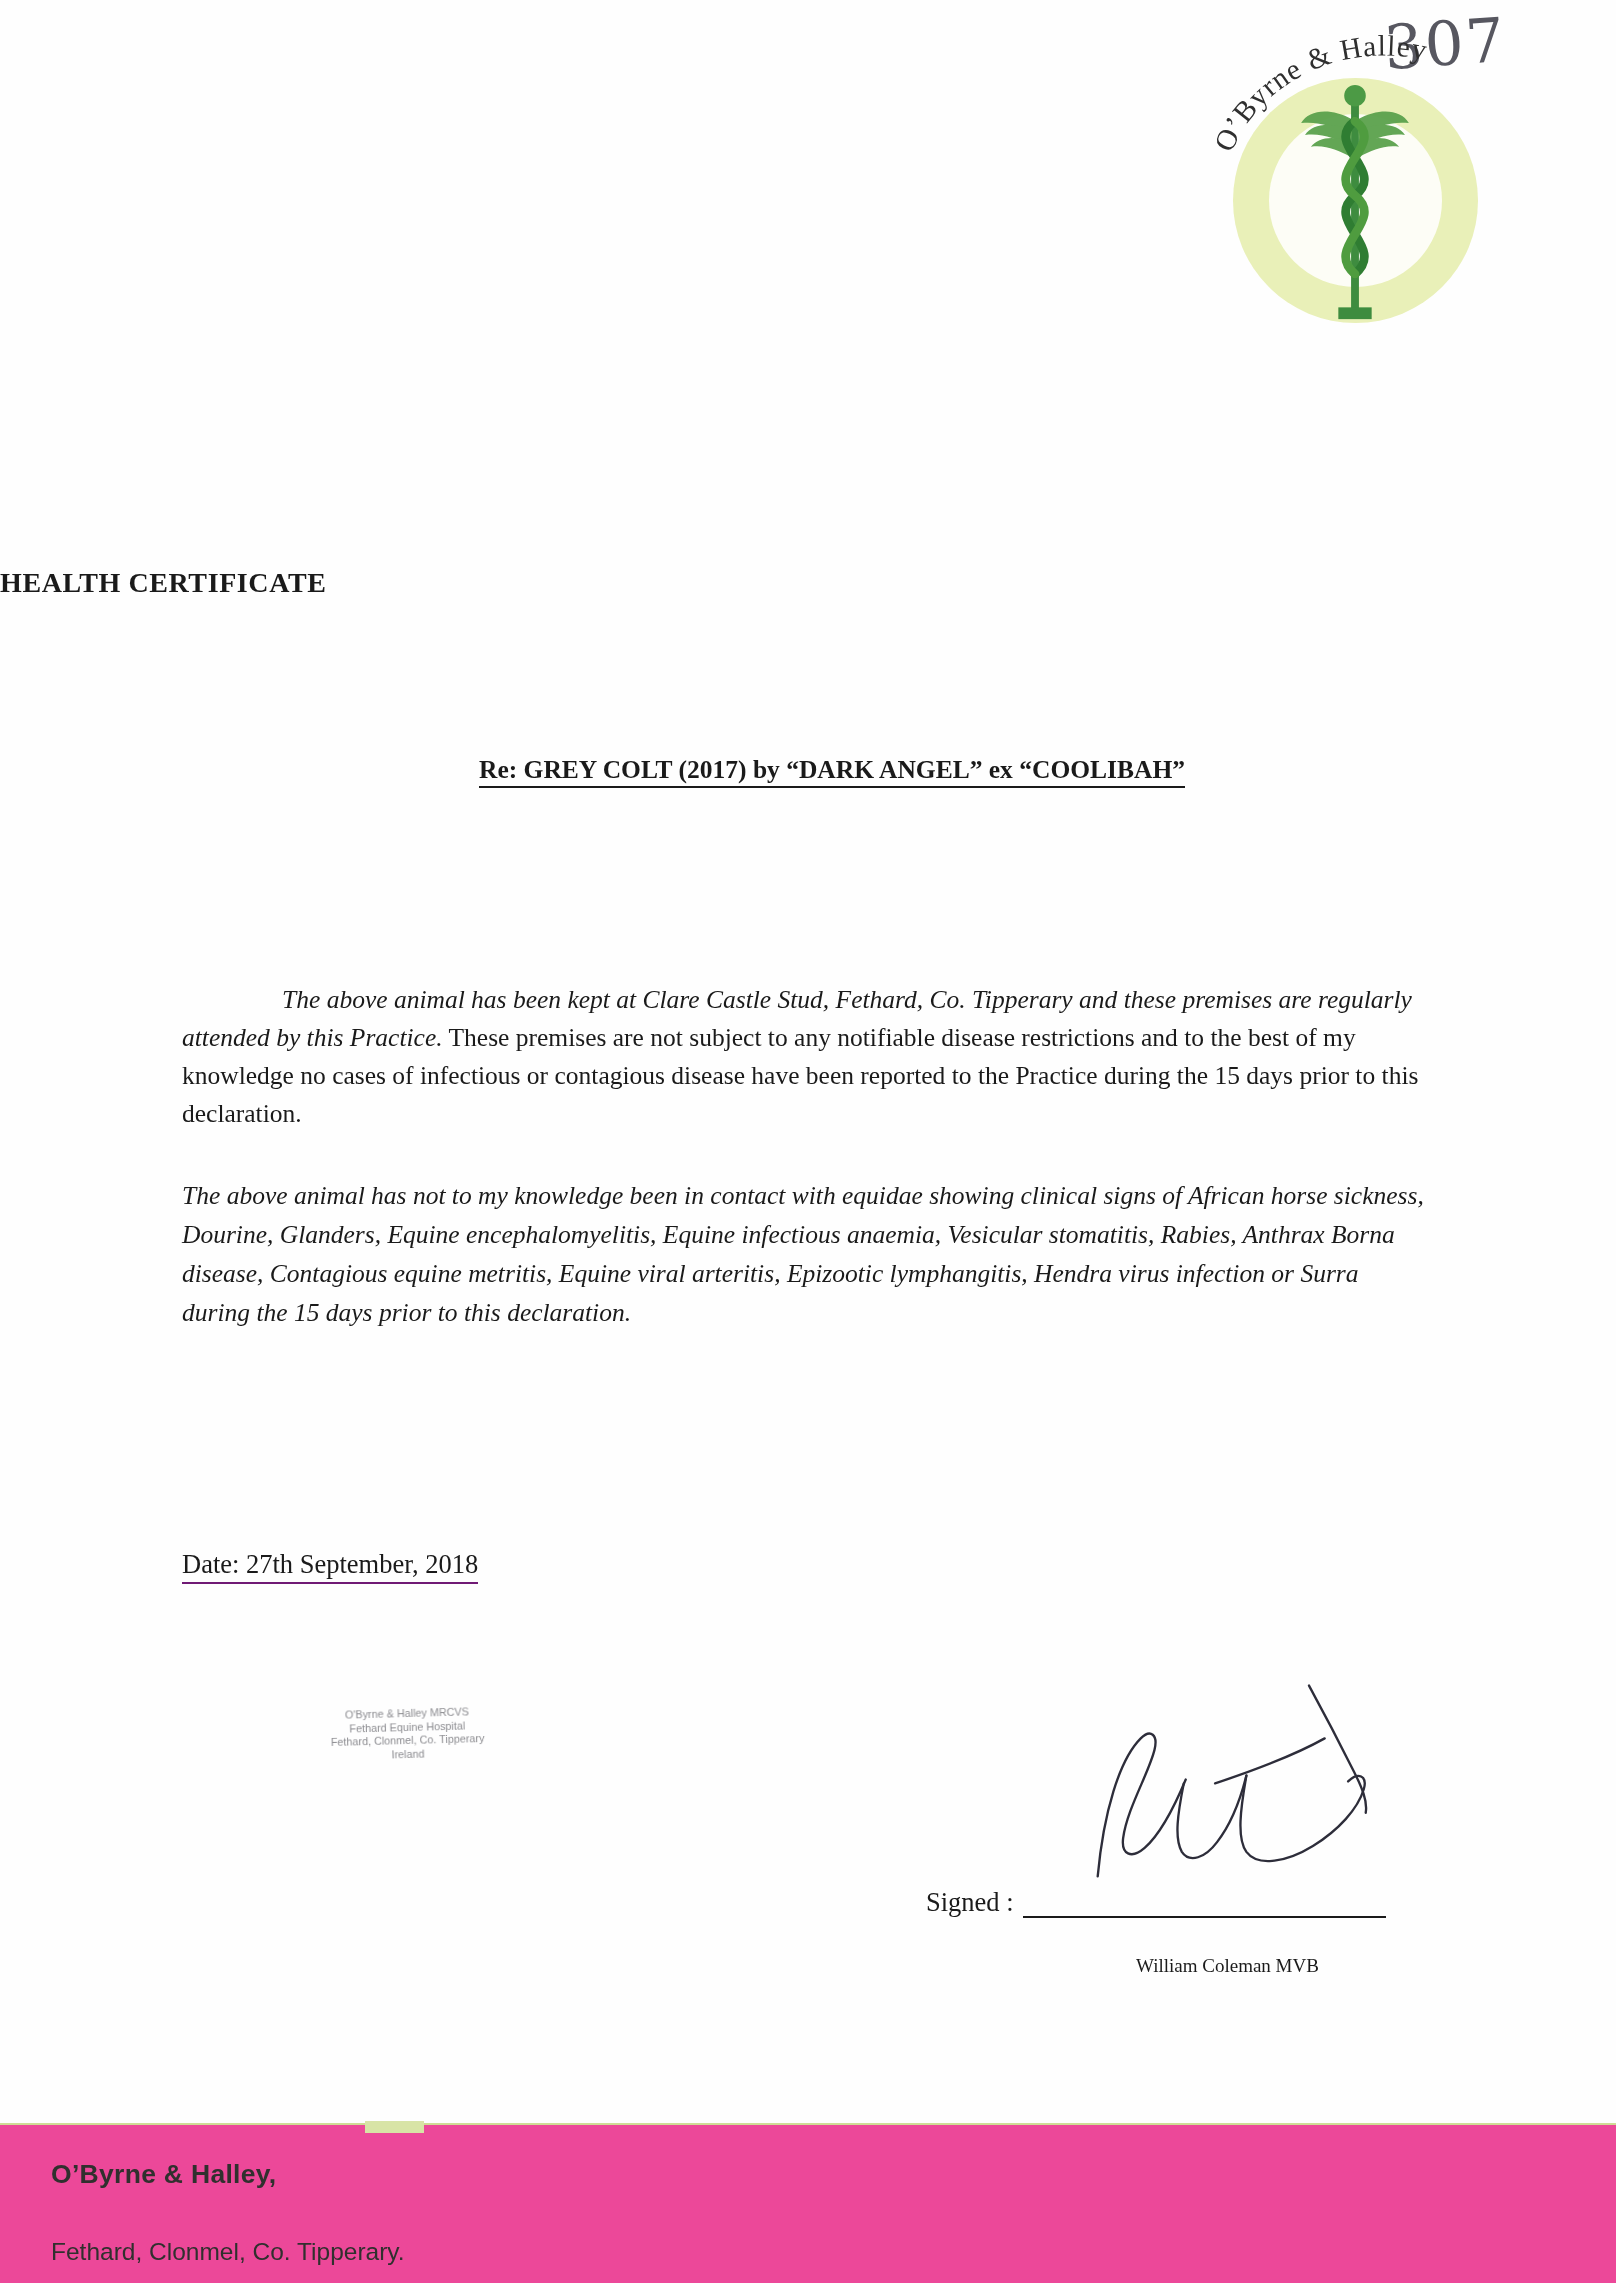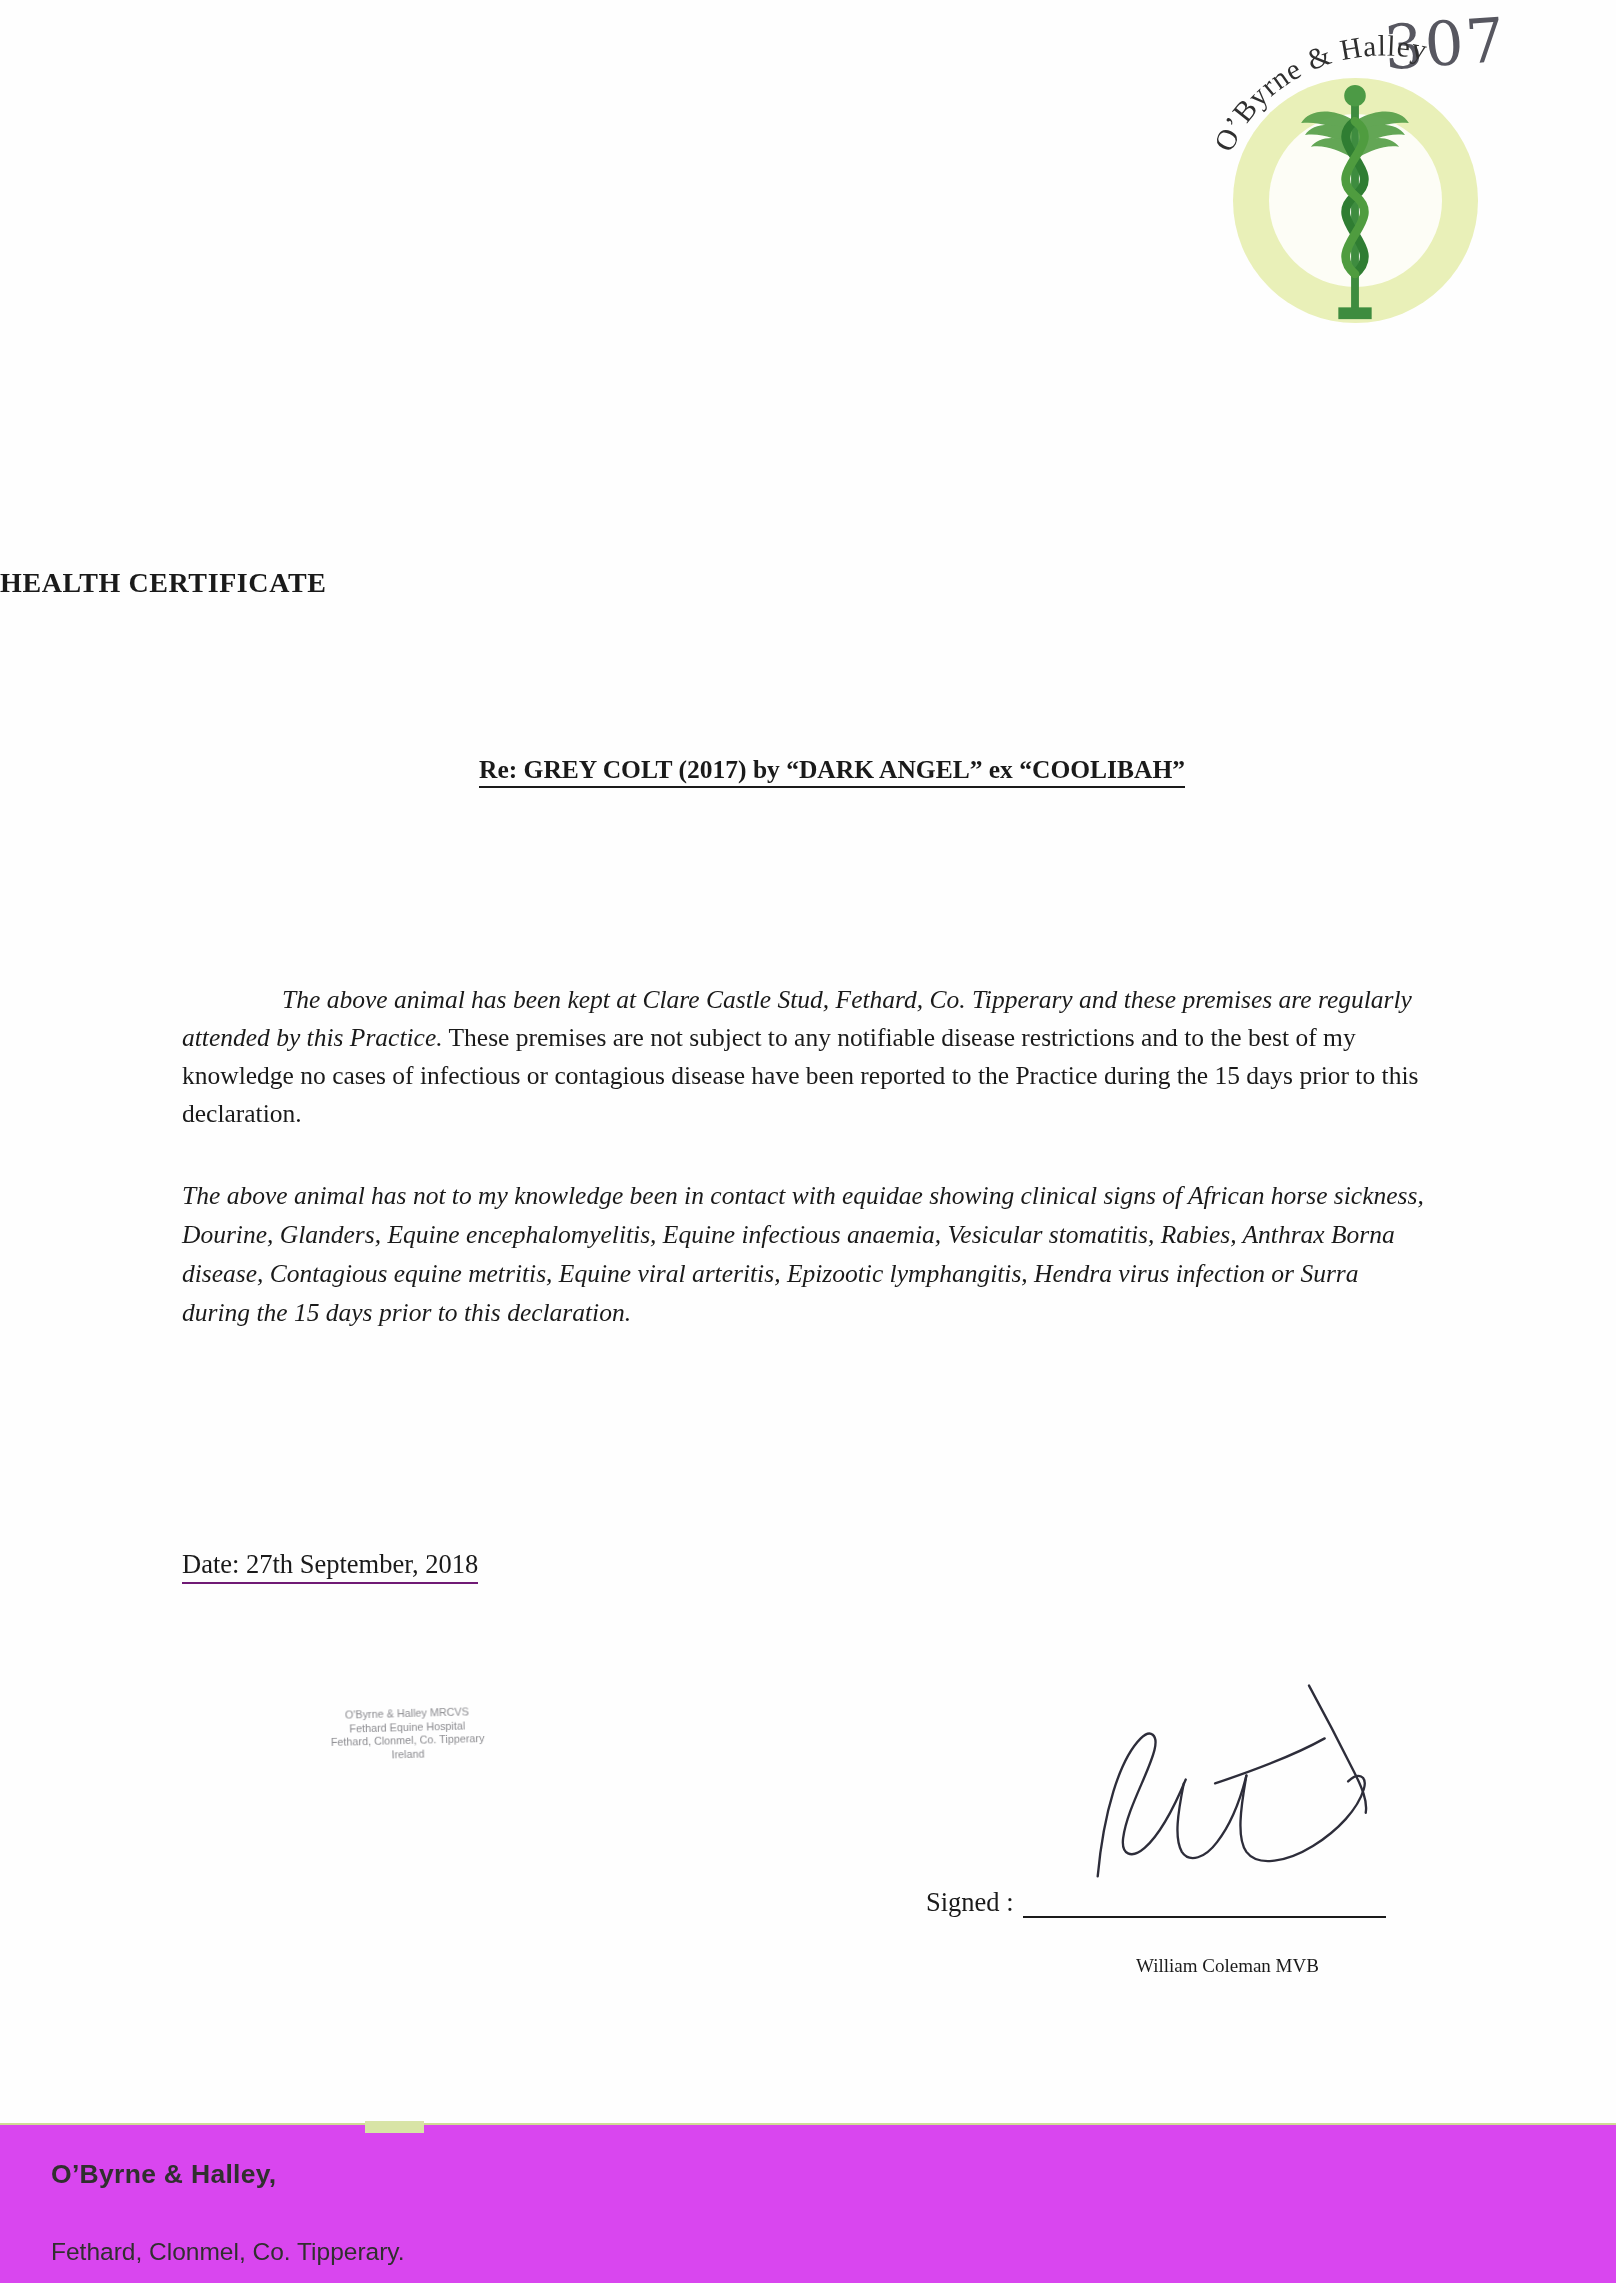--- a/index.html
+++ b/index.html
@@ -203,21 +203,21 @@
     font-size: 19px;
   }
 
   
   .footer {
     position: absolute;
     left: 0;
     bottom: 0;
     width: 1616px;
     height: 159px;
-    background: #d946ef;
+    background: #ec4899;
     border-top: 2.9px solid #cfdb95;
   }
   .footer-left {
     position: absolute;
     left: 51px;
     top: 34px;
     font-family: "Liberation Sans", sans-serif;
     color: #30302e;
   }
   .footer-name {

